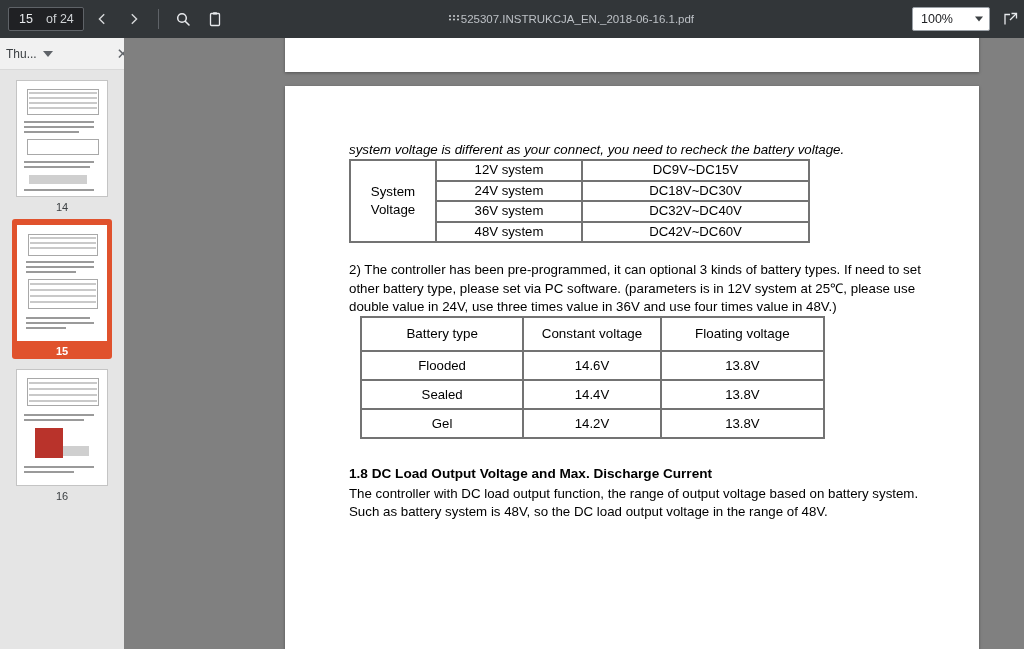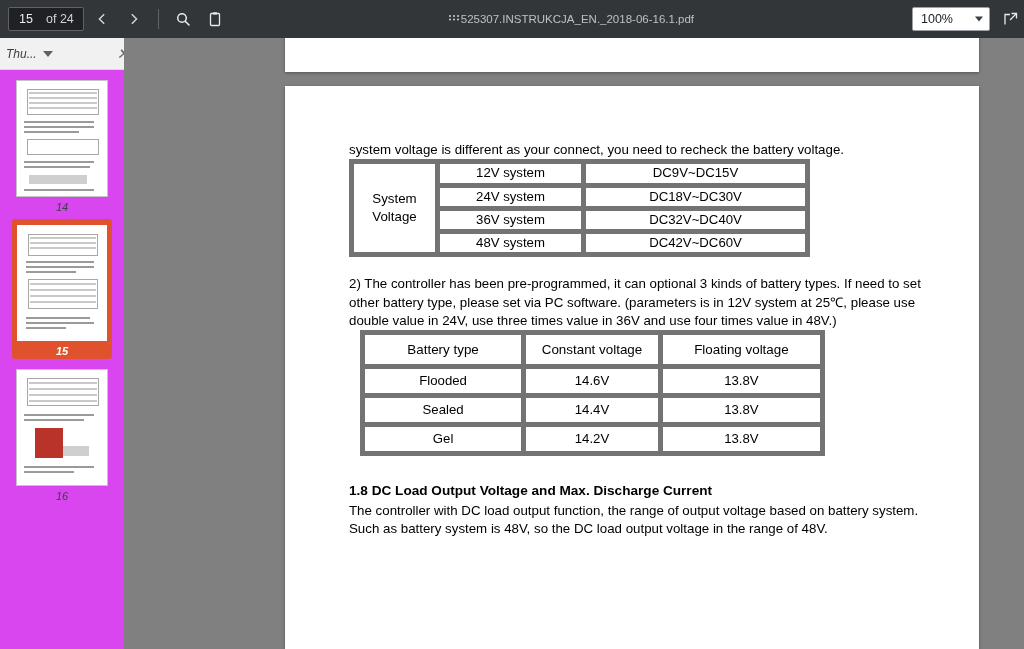--- a/index.html
+++ b/index.html
@@ -76,23 +76,22 @@
     width: 0; height: 0;
     border-left: 4px solid transparent;
     border-right: 4px solid transparent;
     border-top: 5px solid #3c4043;
   }
 
   
   #sidebar {
     position: absolute; top: 38px; left: 0;
     width: 140px; height: 611px;
-    background: #d946ef;
+    background: #e5e5e5;
     border-right: 1px solid #d0d0d0;
-    font-style: italic;
   }
   #sb-header {
     height: 32px;
     display: flex; align-items: center;
     padding: 0 6px;
     border-bottom: 1px solid #d9d9d9;
     background: #f1f1f1;
   }
   #sb-header .sb-title {
     font-size: 12px; color: #3c4043;
@@ -167,28 +166,28 @@
     position: absolute; left: 161px; top: 48px;
     width: 694px; height: 900px;
     background: #ffffff;
     box-shadow: 0 1px 3px rgba(0,0,0,.35);
     padding: 55px 40px 0 64px;
     font-size: 13.3px;
     color: #000;
     line-height: 1.38;
   }
   .page p { margin: 0 0 0 0; }
-  .lead { margin-bottom: 8px; }
+  .lead { margin-bottom: 8px; font-style: italic; }
 
   table.tbl {
     border-collapse: collapse;
     font-size: 13.2px;
   }
   table.tbl td, table.tbl th {
-    border: 5px solid #737373;
+    border: 2px solid #737373;
     text-align: center;
     font-weight: normal;
   }
 
   
   #voltage-table { width: 461px; margin-bottom: 18px; }
   #voltage-table td { height: 20.5px; padding: 0 4px; }
   #voltage-table td.label {
     width: 86px; font-size: 13.3px; line-height: 1.35;
   }

